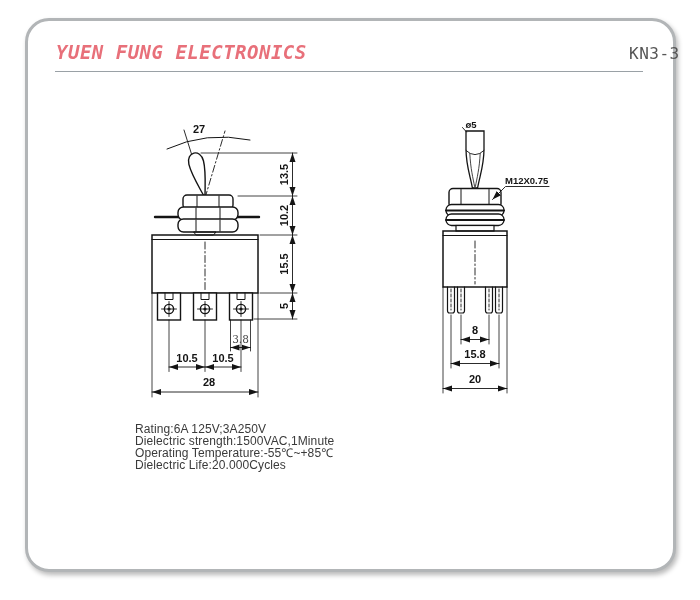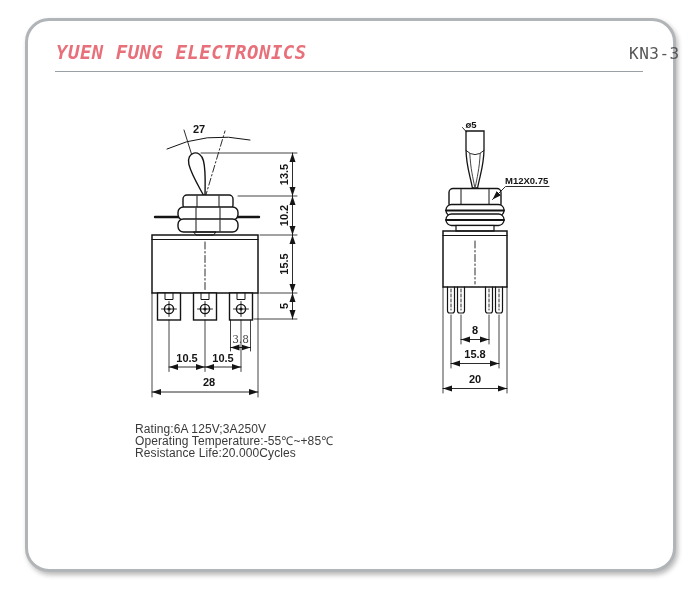--- a/index.html
+++ b/index.html
@@ -193,16 +193,17 @@
         <text class="small" x="505" y="183.5" text-anchor="start">M12X0.75</text>
         <text x="475" y="334" text-anchor="middle">8</text>
         <text x="475" y="358" text-anchor="middle">15.8</text>
         <text x="475" y="383" text-anchor="middle">20</text>
       </g>
     </g>
   </svg>
 
   <div id="specs">
     <div>Rating:6A 125V;3A250V</div>
+    <div>Dielectric strength:1500VAC,1Minute</div>
     <div>Operating Temperature:-55℃~+85℃</div>
-    <div>Resistance Life:20.000Cycles</div>
+    <div>Dielectric Life:20.000Cycles</div>
   </div>
 </div>
 
 </body></html>

